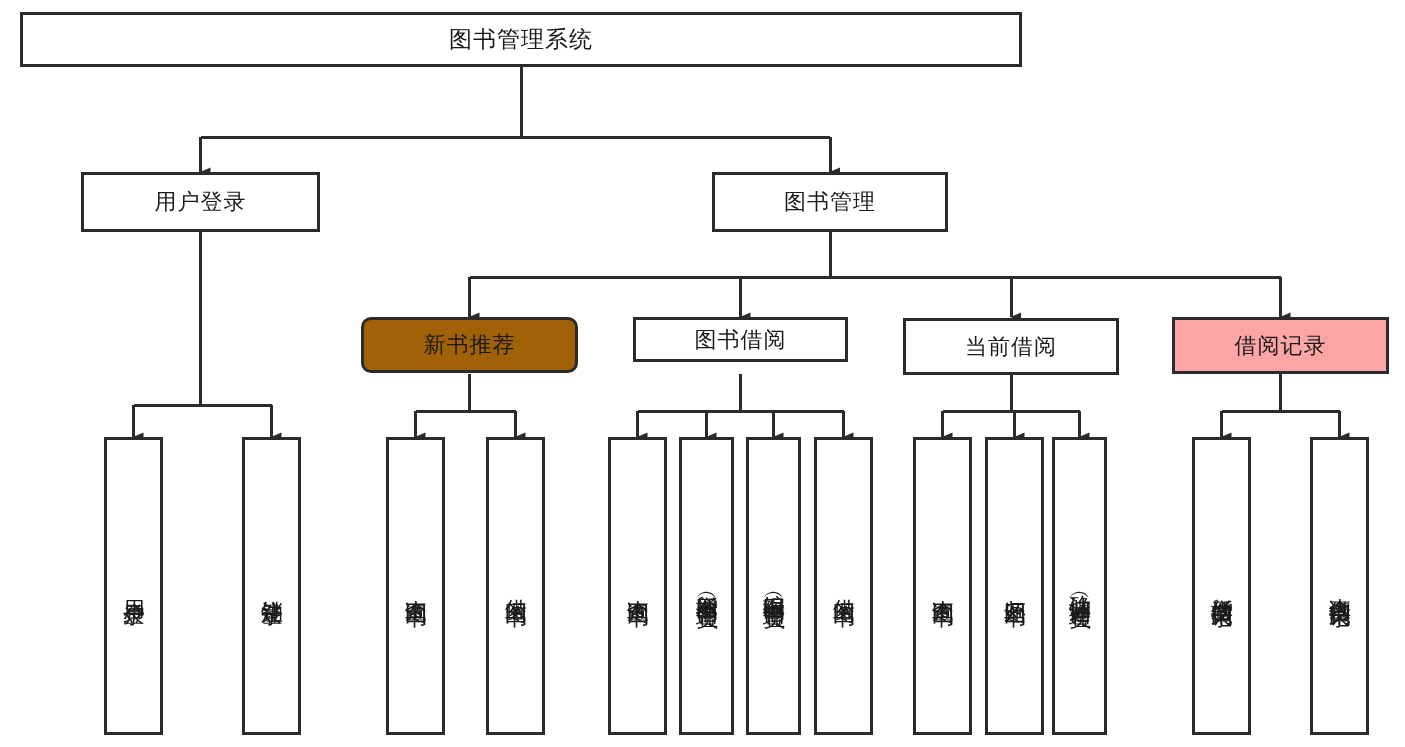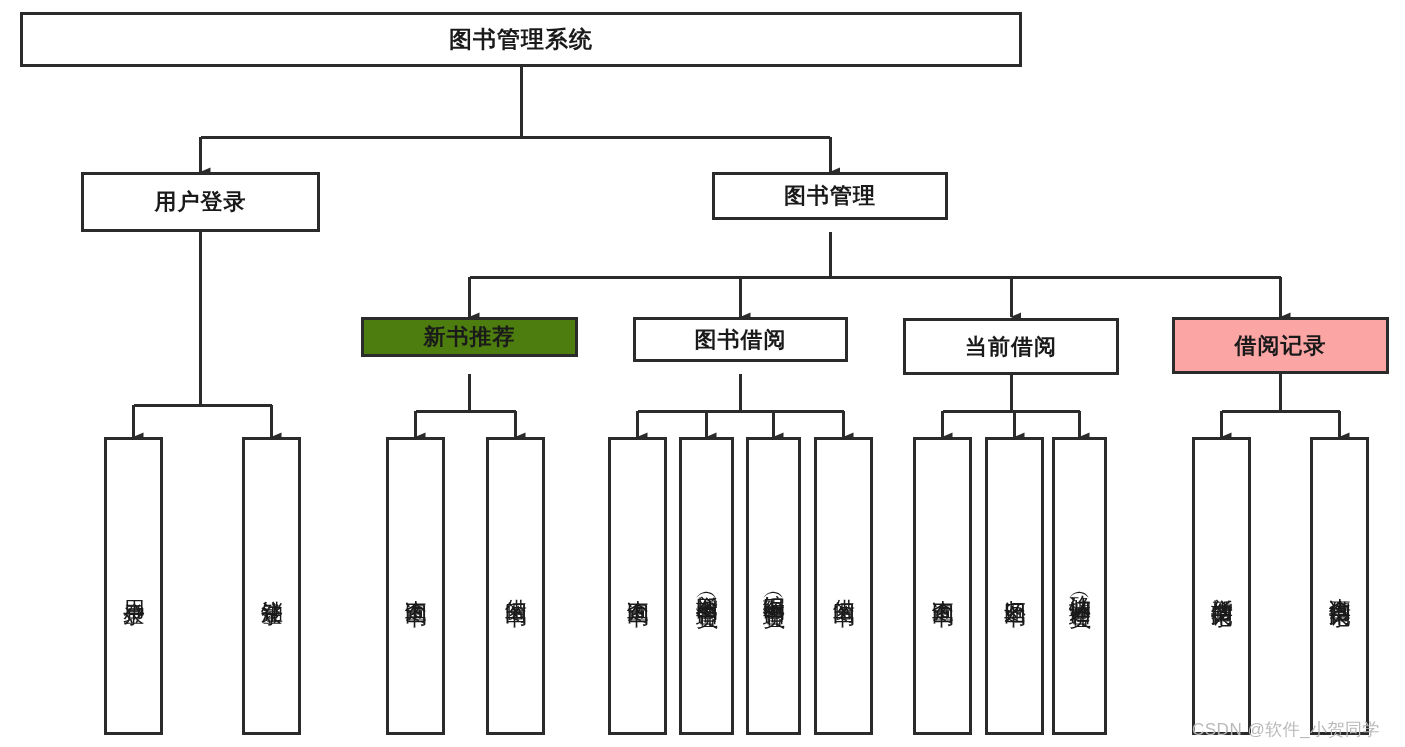--- a/index.html
+++ b/index.html
@@ -38,21 +38,20 @@
     justify-content: center;
     overflow: hidden;
   }
   .node-box.horiz .node-label {
     writing-mode: horizontal-tb;
     font-size: 22px;
     line-height: 1;
     color: #1a1a1a;
     letter-spacing: 1px;
     white-space: nowrap;
-    font-weight: bold;
   }
   .node-box.vert {
     align-items: center;
     justify-content: center;
   }
   .node-box.vert .node-label {
     writing-mode: vertical-rl;
     text-orientation: upright;
     font-size: 22px;
     line-height: 1.22;
@@ -121,24 +120,24 @@
       </g>
   </svg>
 
   <div id="boxes-layer">
       <div class="node-box horiz root" style="left: 20px; top: 12px; width: 1002px; height: 55px; border-color: rgb(43, 43, 43); background: rgb(255, 255, 255);">
         <span class="node-label" style="color: rgb(26, 26, 26);">图书管理系统</span>
       </div>
       <div class="node-box horiz" style="left: 81px; top: 172px; width: 239px; height: 60px; border-color: rgb(43, 43, 43); background: rgb(255, 255, 255);">
         <span class="node-label" style="color: rgb(26, 26, 26);">用户登录</span>
       </div>
-      <div class="node-box horiz" style="left: 712px; top: 172px; width: 236px; height: 48px; border-color: rgb(43, 43, 43); background: rgb(255, 255, 255);">
+      <div class="node-box horiz" style="left: 712px; top: 172px; width: 236px; height: 60px; border-color: rgb(43, 43, 43); background: rgb(255, 255, 255);">
         <span class="node-label" style="color: rgb(26, 26, 26);">图书管理</span>
       </div>
-      <div class="node-box horiz" style="left: 361px; top: 317px; width: 217px; height: 40px; border-color: rgb(43, 43, 43); background: #4d7c0f;">
+      <div class="node-box horiz" style="left: 361px; top: 317px; width: 217px; height: 56px; border-color: rgb(43, 43, 43); background: #a16207; border-radius: 10px;">
         <span class="node-label" style="color: rgb(26, 26, 26);">新书推荐</span>
       </div>
       <div class="node-box horiz" style="left: 633px; top: 317px; width: 215px; height: 45px; border-color: rgb(43, 43, 43); background: rgb(255, 255, 255);">
         <span class="node-label" style="color: rgb(26, 26, 26);">图书借阅</span>
       </div>
       <div class="node-box horiz" style="left: 903px; top: 318px; width: 216px; height: 57px; border-color: rgb(43, 43, 43); background: rgb(255, 255, 255);">
         <span class="node-label" style="color: rgb(26, 26, 26);">当前借阅</span>
       </div>
       <div class="node-box horiz" style="left: 1172px; top: 317px; width: 217px; height: 57px; border-color: rgb(43, 43, 43); background: #fca5a5;">
         <span class="node-label" style="color: rgb(26, 26, 26);">借阅记录</span>
@@ -177,15 +176,14 @@
         <span class="node-label" style="color: rgb(26, 26, 26);">确认归还（管理员）</span>
       </div>
       <div class="node-box vert" style="left: 1192px; top: 437px; width: 59px; height: 298px; border-color: rgb(43, 43, 43); background: rgb(255, 255, 255);">
         <span class="node-label" style="color: rgb(26, 26, 26);">新增借阅记录</span>
       </div>
       <div class="node-box vert" style="left: 1310px; top: 437px; width: 59px; height: 298px; border-color: rgb(43, 43, 43); background: rgb(255, 255, 255);">
         <span class="node-label" style="color: rgb(26, 26, 26);">查询借阅记录</span>
       </div>
     </div>
 
-  <div class="watermark" style="left: 1192px; top: 718px; color: rgb(185, 185, 185);">CSDN @软件_小贺同学</div>
 
 </div>
 
 </body></html>

